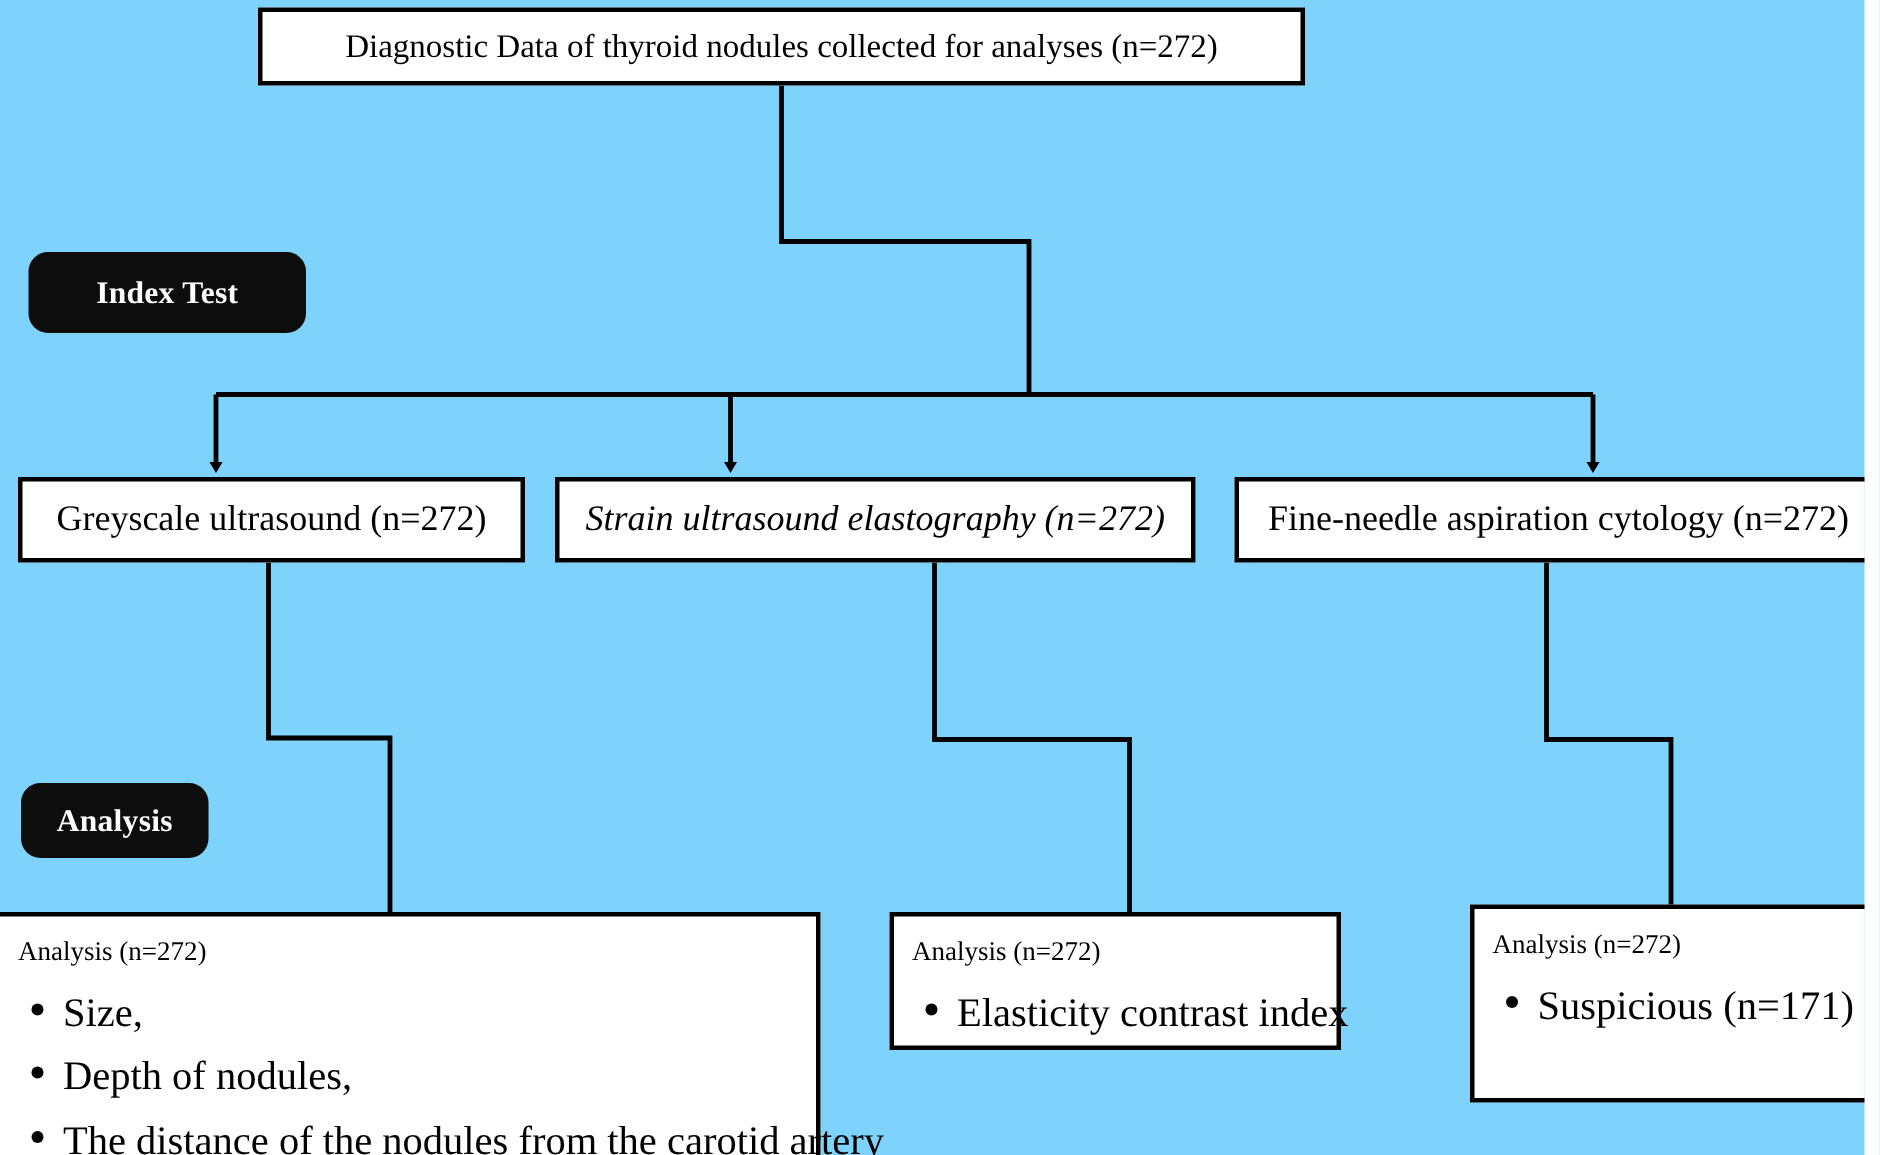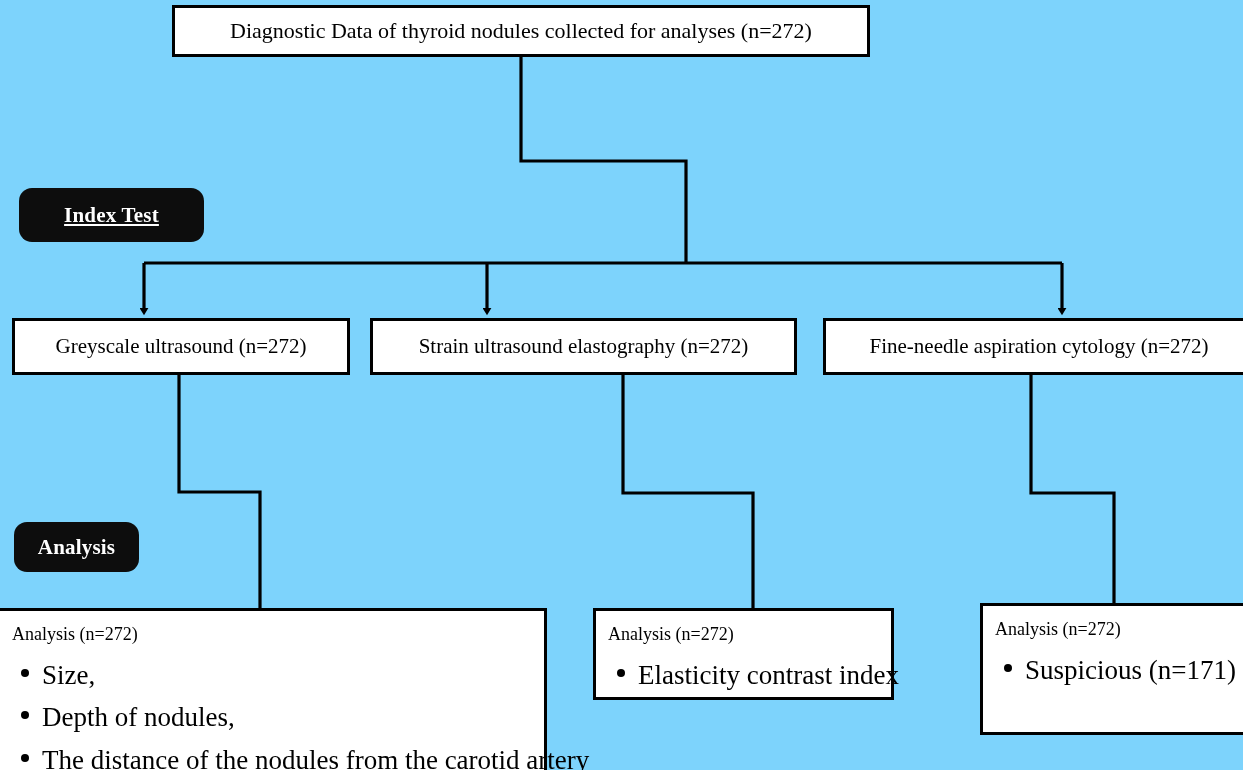--- a/index.html
+++ b/index.html
@@ -43,21 +43,21 @@
   .node-title {
     font-size: 22px;
     line-height: 1.25;
     white-space: nowrap;
   }
   .mid-node {
     align-items: center;
     justify-content: center;
   }
   .mid-label {
-    font-size: 21px;
+    font-size: 24px;
     line-height: 1.2;
     white-space: nowrap;
   }
   .analysis-node {
     justify-content: flex-start;
     padding: 12px 0 10px 12px;
   }
   .analysis-heading {
     font-size: 18px;
     line-height: 1.25;
@@ -138,33 +138,33 @@
     </g>
     <g>
       <path d="M1031,375 L1031,493 L1114,493 L1114,605" fill="none" stroke="#000000" stroke-width="3.2"></path>
     </g>
   </svg>
 
   <div class="node-box top-node" style="left:172px; top:5px; width:698px; height:52px;">
     <span class="node-title">Diagnostic Data of thyroid nodules collected for analyses (n=272)</span>
   </div>
 
-  <div class="stage-badge" style="left:19px; top:188px; width:185px; height:54px;text-decoration:underline;">
+  <div class="stage-badge" style="left:19px; top:168px; width:185px; height:54px;">
     <span>Index Test</span>
   </div>
 
   <div class="stage-badge" style="left:14px; top:522px; width:125px; height:50px;">
     <span>Analysis</span>
   </div>
 
   <div class="node-box mid-node" style="left:12px; top:318px; width:338px; height:57px;">
     <span class="mid-label">Greyscale ultrasound (n=272)</span>
   </div>
 
-  <div class="node-box mid-node" style="left:370px; top:318px; width:427px; height:57px;">
+  <div class="node-box mid-node" style="left:370px; top:318px; width:427px; height:57px;font-style:italic;">
     <span class="mid-label">Strain ultrasound elastography (n=272)</span>
   </div>
 
   <div class="node-box mid-node" style="left:823px; top:318px; width:432px; height:57px;">
     <span class="mid-label">Fine-needle aspiration cytology (n=272)</span>
   </div>
 
   <div class="node-box analysis-node" style="left:-3px; top:608px; width:550px; height:166px;">
     <div class="analysis-heading">Analysis (n=272)</div>
     <ul class="bullet-list">

